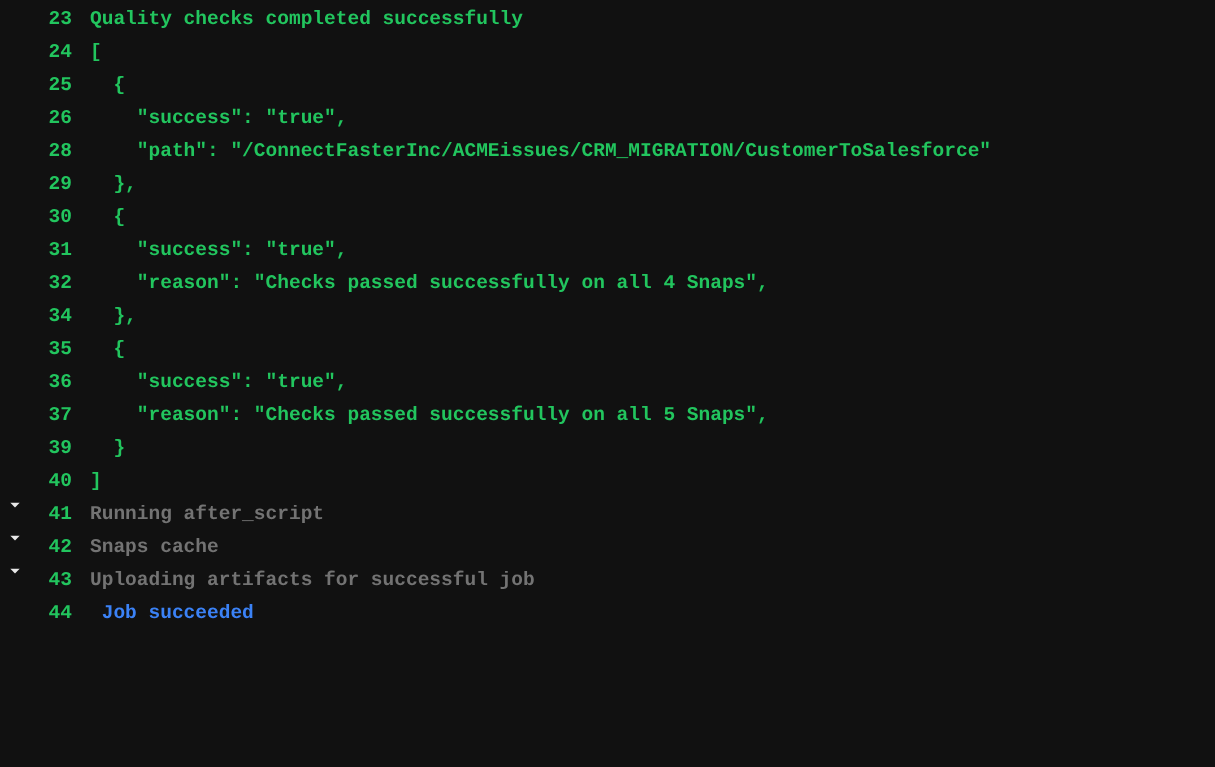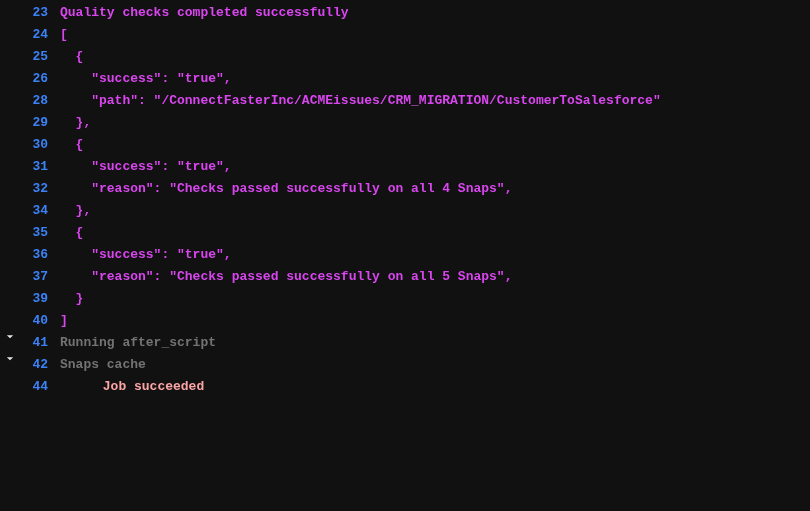--- a/index.html
+++ b/index.html
@@ -33,37 +33,36 @@
       justify-content: center;
       align-items: center;
       color: #e8e8e8;
       font-size: 12px;
       cursor: pointer;
     }
     .lineno {
       width: 40px;
       flex-shrink: 0;
       text-align: right;
-      color: #3b82f6;
+      color: #22c55e;
       padding-right: 12px;
       user-select: none;
     }
     .content {
       flex: 1;
       white-space: pre;
-      color: #d946ef;
+      color: #22c55e;
     }
     .teal {
       color: #737373;
       font-weight: 600;
     }
     .green {
-      color: #fca5a5;
+      color: #3b82f6;
       font-weight: 600;
-      margin-left: 35px;
     }
     .caret svg {
       width: 10px;
       height: 10px;
       fill: #e8e8e8;
     }
   </style>
 </head>
 <body>
 
@@ -155,17 +154,26 @@
     <div class="log-line">
       <span class="caret">
         <svg viewBox="0 0 16 16" xmlns="http://www.w3.org/2000/svg">
           <path d="M3 5 L8 10 L13 5 Z"></path>
         </svg>
       </span>
       <span class="lineno">42</span>
       <span class="content teal">Snaps cache</span>
     </div>
     <div class="log-line">
+      <span class="caret">
+        <svg viewBox="0 0 16 16" xmlns="http://www.w3.org/2000/svg">
+          <path d="M3 5 L8 10 L13 5 Z"></path>
+        </svg>
+      </span>
+      <span class="lineno">43</span>
+      <span class="content teal">Uploading artifacts for successful job</span>
+    </div>
+    <div class="log-line">
       <span class="caret"></span>
       <span class="lineno">44</span>
       <span class="content green"> Job succeeded</span>
     </div>
   </div>
 
 </body></html>

